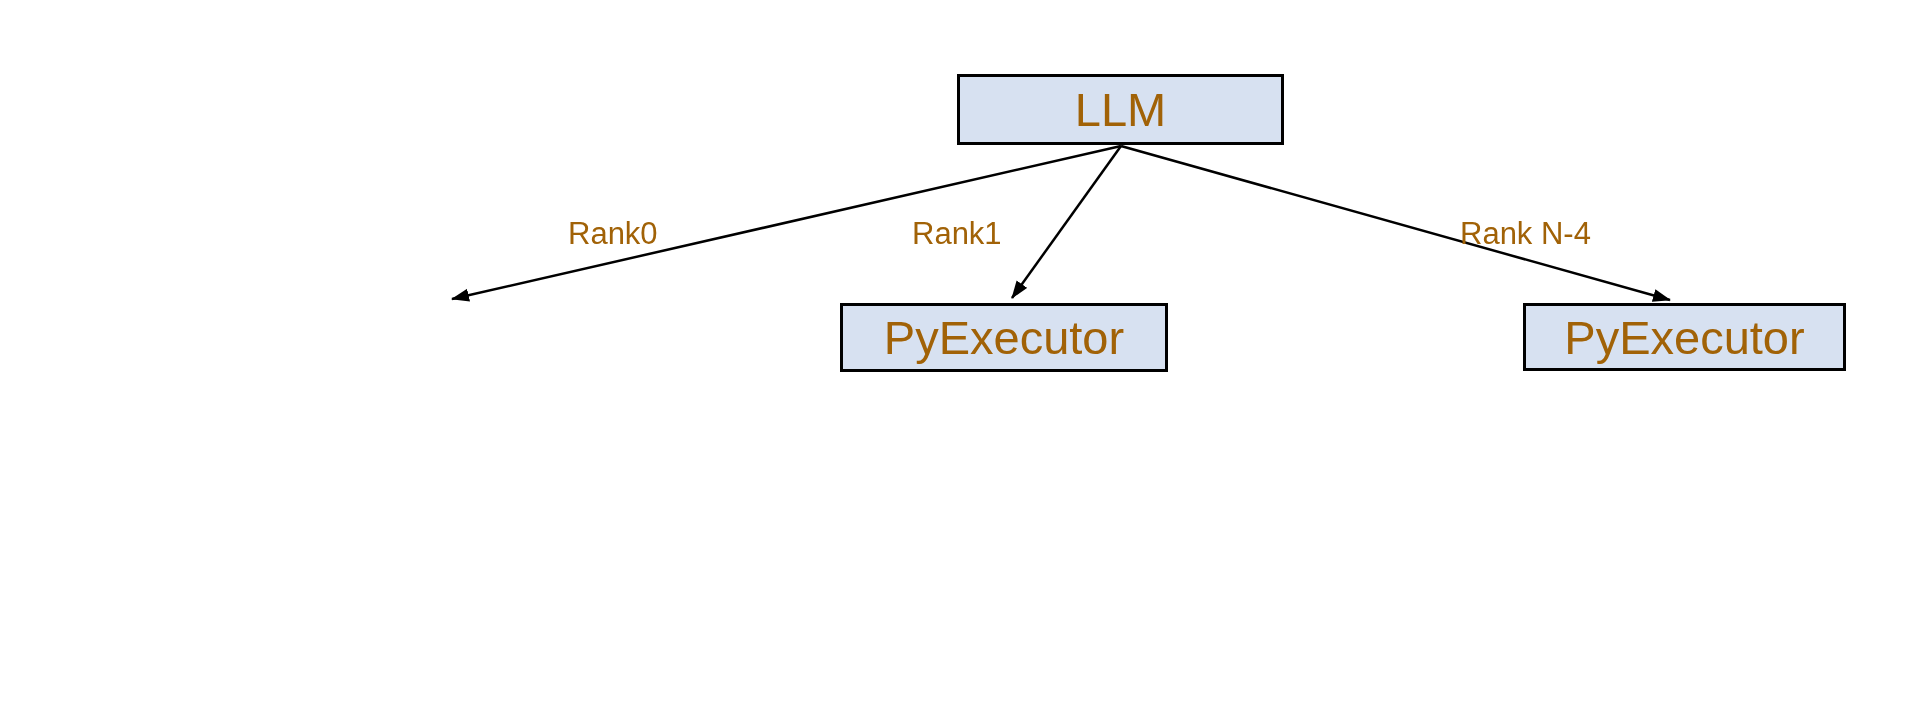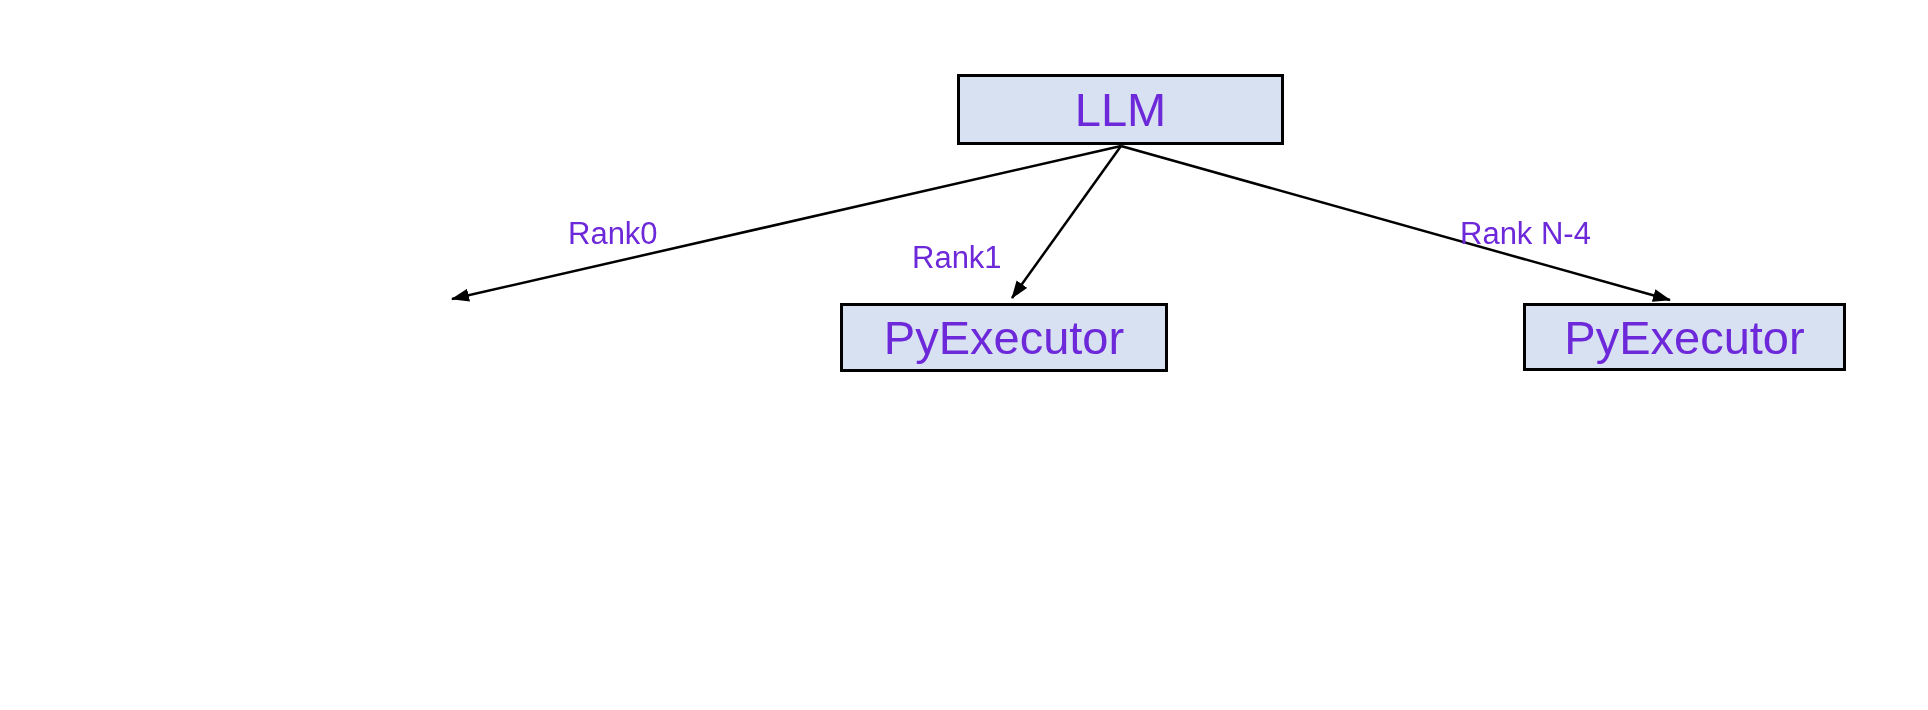--- a/index.html
+++ b/index.html
@@ -6,21 +6,21 @@
     margin: 0;
     padding: 0;
     background: #ffffff;
   }
   .canvas {
     position: relative;
     width: 1928px;
     height: 510px;
     background: #ffffff;
     font-family: "Liberation Sans", sans-serif;
-    color: #6d28d9;
+    color: #a16207;
     overflow: hidden;
   }
   .connectors {
     position: absolute;
     left: 0;
     top: 0;
     width: 1928px;
     height: 710px;
     pointer-events: none;
   }
@@ -59,21 +59,21 @@
   .sampler-box        { left: 448px; top: 240px; width: 219px; height: 66px; }
   .pyexec-mid-box   { left: 840px;  top: 303px; width: 328px; height: 69px; }
   .pyexec-right-box { left: 1523px; top: 303px; width: 323px; height: 68px; }
   .edge-label {
     position: absolute;
     font-size: 31px;
     line-height: 1;
     white-space: nowrap;
   }
   .edge-label-rank0  { left: 568px;  top: 218px; }
-  .edge-label-rank1  { left: 912px;  top: 218px; margin-top: 24px; }
+  .edge-label-rank1  { left: 912px;  top: 218px; }
   .edge-label-rankn  { left: 1460px; top: 218px; }
 </style>
 </head>
 <body>
 
 <div class="canvas">
 
   <svg class="connectors" width="1928" height="710" viewBox="0 0 1928 710" xmlns="http://www.w3.org/2000/svg">
     <defs>
       <marker id="arrowhead" markerUnits="userSpaceOnUse" markerWidth="20" markerHeight="14" refX="17" refY="6.5" orient="auto">

